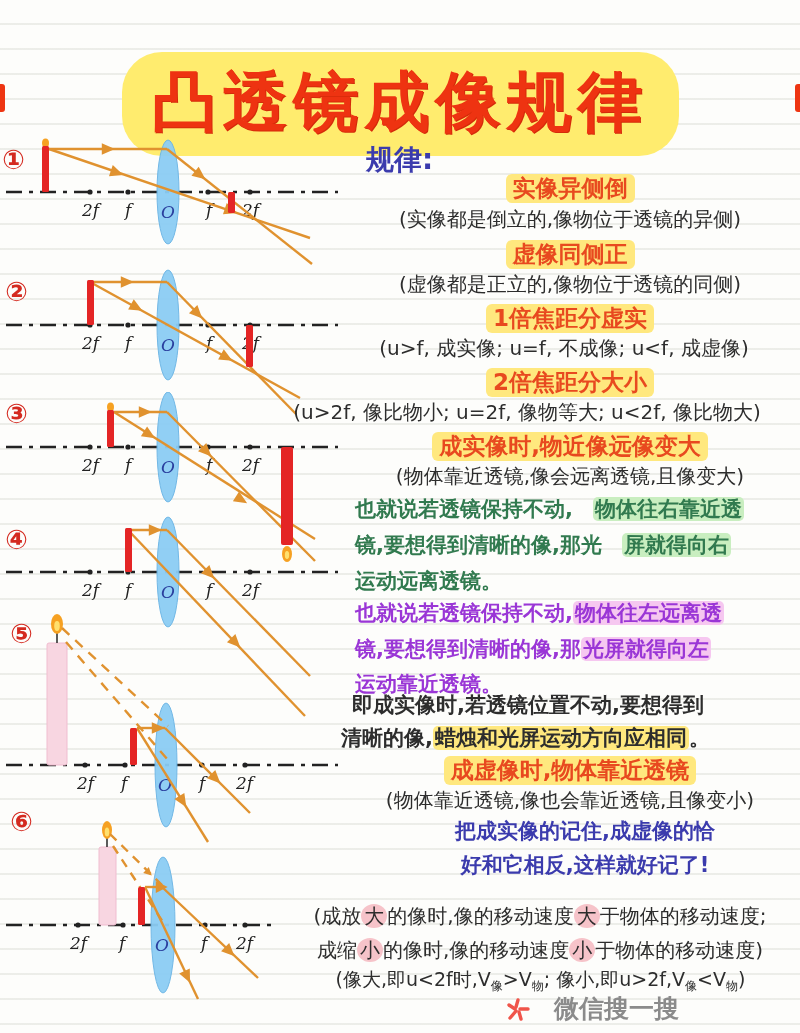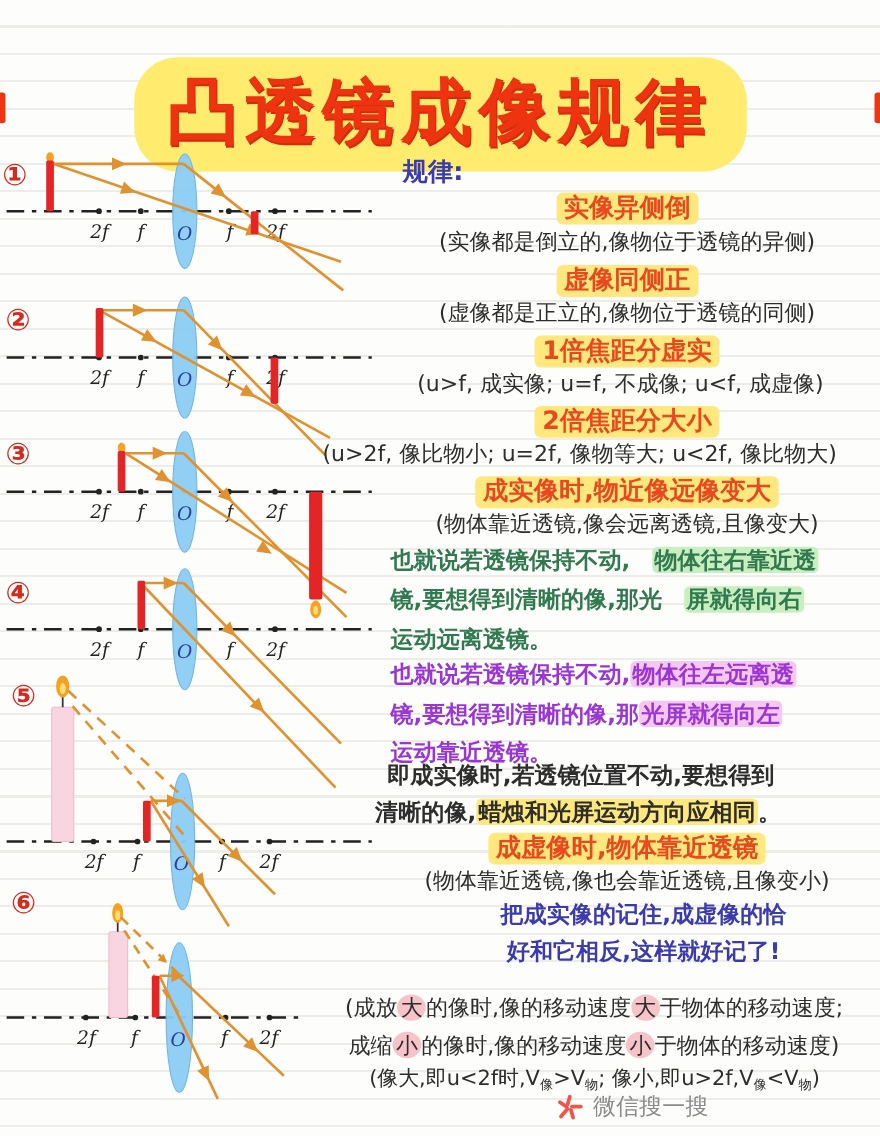--- a/index.html
+++ b/index.html
@@ -24,21 +24,21 @@
   .black{color:#2d2d2d;font-size:20px;text-align:center;}
   .blue{color:#3b3bad;font-weight:bold;}
   .green{color:#317a4f;font-weight:bold;font-size:21px;left:355px;}
   .green .ghl{background:#c9eec0;border-radius:5px;padding:0 2px;margin-left:20px;}
   .purple{color:#9a36d6;font-weight:bold;font-size:21px;left:355px;}
   .purple .phl{background:#f6c7f0;border-radius:5px;padding:0 2px;}
   .yhl{background:#ffe87e;border-radius:5px;padding:0 2px;}
   .circ{background:#f6c3c9;border-radius:50%;padding:0 3px;}
   .sub{font-size:12px;vertical-align:-4px;}
 
-  .t-guilv{top:141px;left:366px;font-size:23px;}
+  .t-guilv{top:141px;left:366px;font-size:28px;}
   .t-h1{top:173px;}
   .t-p1{top:206px;left:340px;width:460px;}
   .t-h2{top:239px;}
   .t-p2{top:271px;left:340px;width:460px;}
   .t-h3{top:303px;}
   .t-p3{top:335px;left:325px;width:478px;}
   .t-h4{top:367px;}
   .t-p4{top:399px;left:252px;width:550px;}
   .t-h5{top:431px;}
   .t-p5{top:463px;left:340px;width:460px;}
@@ -66,21 +66,21 @@
   .dn4{left:5px;top:524px;}
   .dn5{left:10px;top:618px;}
   .dn6{left:10px;top:806px;}
 
   .diag{position:absolute;left:0;}
   .d1{top:138px;} .d2{top:268px;} .d3{top:392px;} .d4{top:515px;} .d5{top:598px;} .d6{top:790px;}
   svg text.axlab{font-size:17px;font-style:italic;font-family:"DejaVu Serif",serif;fill:#222;}
   svg text.axlab-o{fill:#2a3f9e;}
 
   .watermark{position:absolute;left:505px;top:992px;display:flex;align-items:center;}
-  .wm-text{color:#8b8b8b;font-size:21px;margin-left:8px;}
+  .wm-text{color:#8b8b8b;font-size:25px;margin-left:23px;font-weight:bold;}
   .wm-btn{margin-left:12px;background:#57c492;border-radius:8px;height:34px;display:flex;align-items:center;padding:0 14px;}
   .wm-brand{color:#ffffff;font-size:20px;margin-left:7px;}
 </style>
 </head>
 <body>
 
 <div class="page">
 
   <div class="edge-mark edge-left"></div>
   <div class="edge-mark edge-right"></div>

